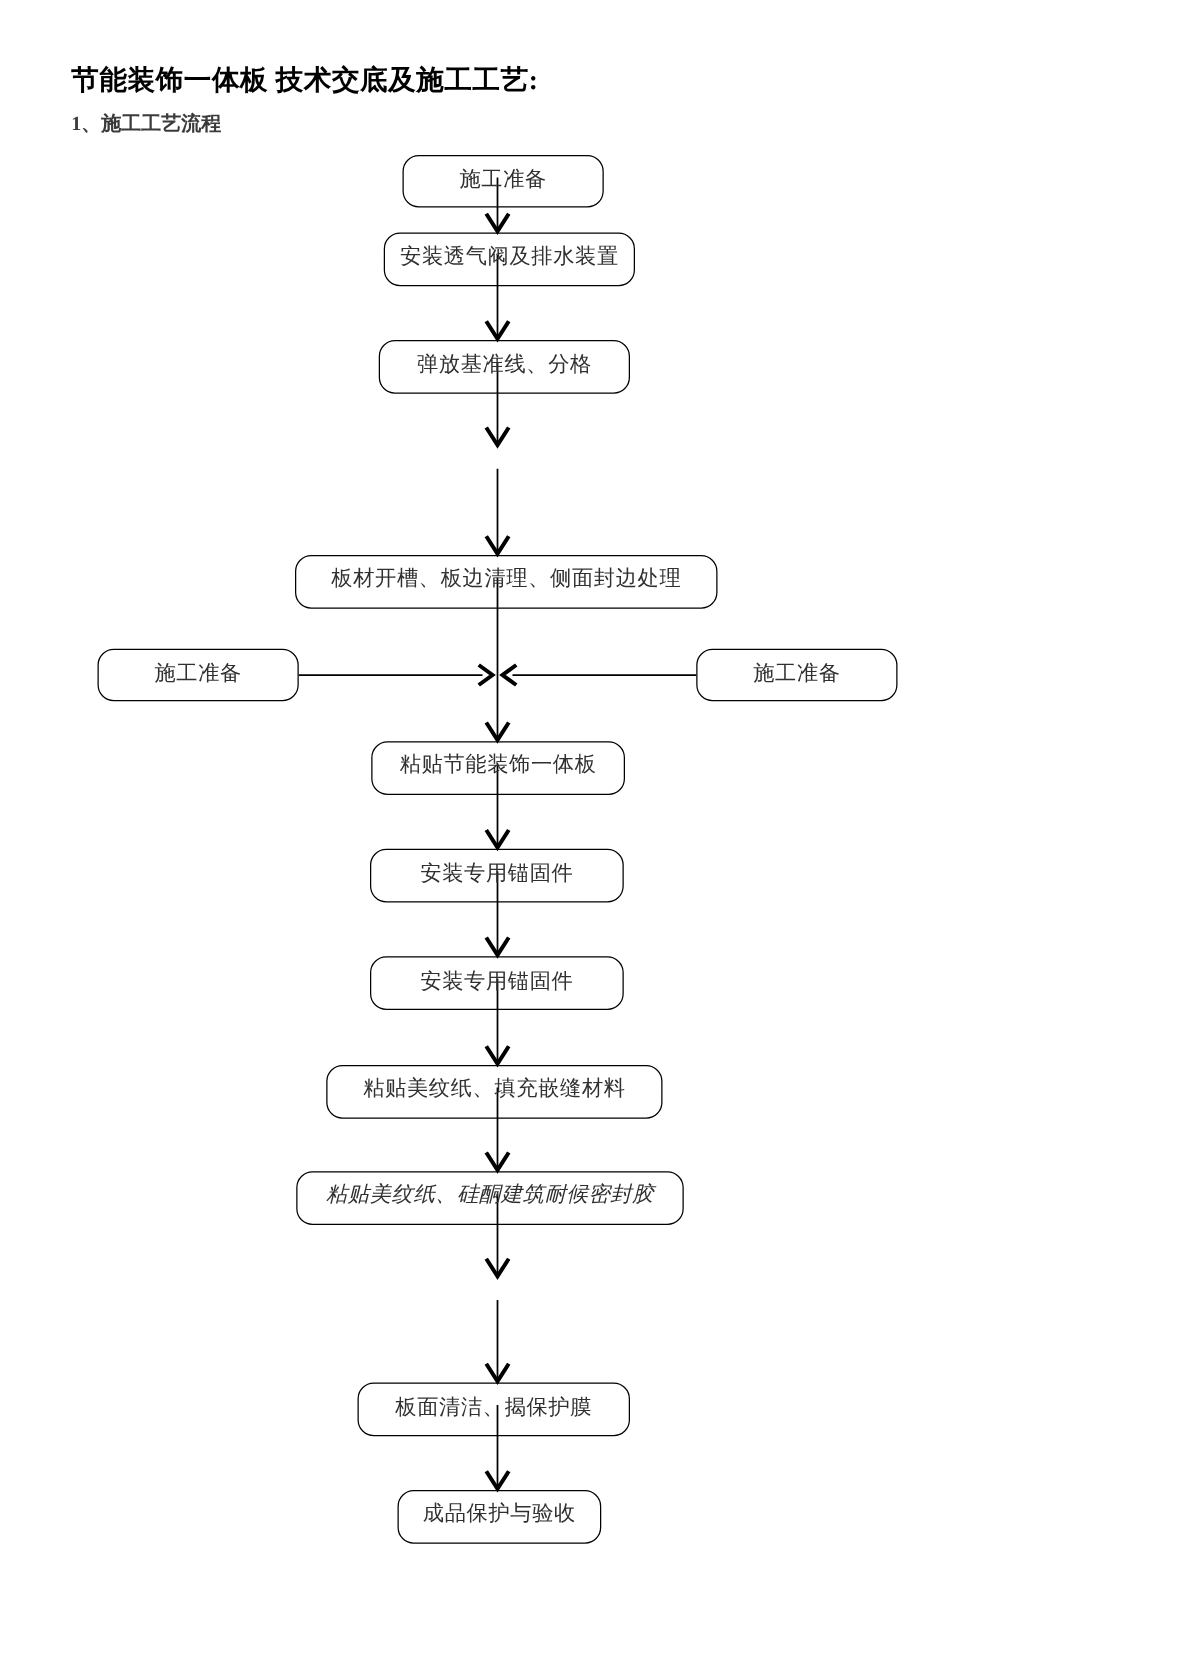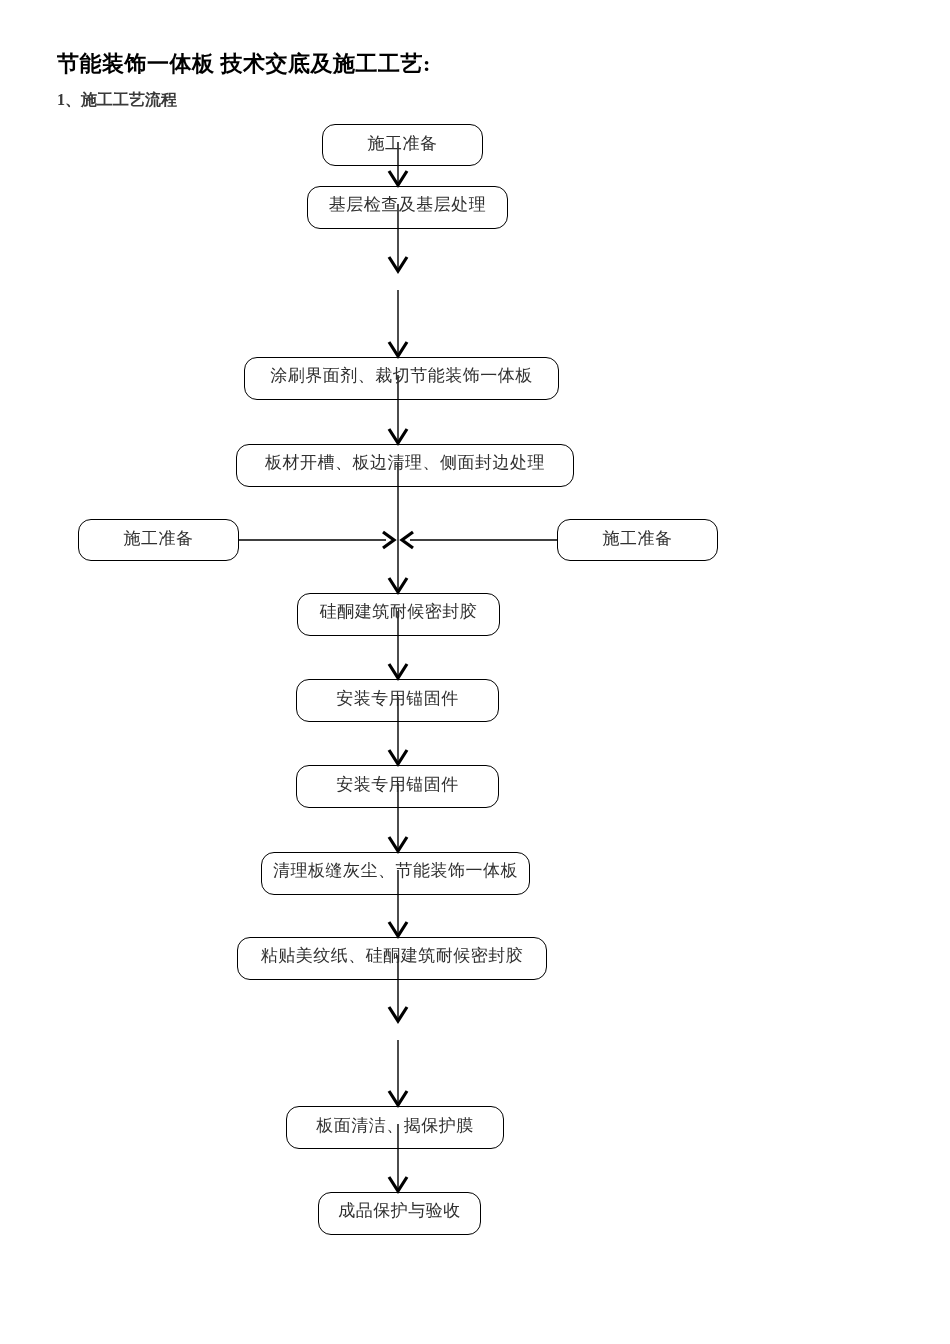--- a/index.html
+++ b/index.html
@@ -123,47 +123,47 @@
         <line x1="239" y1="540" x2="386" y2="540" stroke="#000000" stroke-width="1.4"></line>
         <polyline points="383,532 394,540 383,548" fill="none" stroke="#000000" stroke-width="3.2"></polyline>
         <line x1="557" y1="540" x2="410" y2="540" stroke="#000000" stroke-width="1.4"></line>
         <polyline points="413,532 402,540 413,548" fill="none" stroke="#000000" stroke-width="3.2"></polyline>
       </svg>
 
   <div class="node" style="left: 322px; top: 124px; width: 161px; height: 42px;">
         <span class="label">施工准备</span>
       </div>
       <div class="node two-line" style="left: 307px; top: 186px; width: 201px; height: 43px;">
-        <span class="label">基层检查及基层处理</span>
+        <span class="label">安装透气阀及排水装置</span>
       </div>
-      <div class="node two-line" style="left: 244px; top: 357px; width: 315px; height: 43px;">
-        <span class="label">涂刷界面剂、裁切节能装饰一体板</span>
+      <div class="node" style="left: 303px; top: 272px; width: 201px; height: 43px;">
+        <span class="label">弹放基准线、分格</span>
       </div>
       <div class="node two-line" style="left: 236px; top: 444px; width: 338px; height: 43px;">
         <span class="label">板材开槽、板边清理、侧面封边处理</span>
       </div>
       <div class="node" style="left: 78px; top: 519px; width: 161px; height: 42px;">
         <span class="label">施工准备</span>
       </div>
       <div class="node" style="left: 557px; top: 519px; width: 161px; height: 42px;">
         <span class="label">施工准备</span>
       </div>
       <div class="node two-line" style="left: 297px; top: 593px; width: 203px; height: 43px;">
-        <span class="label">硅酮建筑耐候密封胶</span>
+        <span class="label">粘贴节能装饰一体板</span>
       </div>
       <div class="node" style="left: 296px; top: 679px; width: 203px; height: 43px;">
         <span class="label">安装专用锚固件</span>
       </div>
       <div class="node" style="left: 296px; top: 765px; width: 203px; height: 43px;">
         <span class="label">安装专用锚固件</span>
       </div>
       <div class="node two-line" style="left: 261px; top: 852px; width: 269px; height: 43px;">
-        <span class="label">清理板缝灰尘、节能装饰一体板</span>
+        <span class="label">粘贴美纹纸、填充嵌缝材料</span>
       </div>
-      <div class="node two-line" style="left: 237px; top: 937px; width: 310px; height: 43px;">
+      <div class="node two-line" style="left: 237px; top: 937px; width: 310px; height: 43px; font-style: italic;">
         <span class="label">粘贴美纹纸、硅酮建筑耐候密封胶</span>
       </div>
       <div class="node" style="left: 286px; top: 1106px; width: 218px; height: 43px;">
         <span class="label">板面清洁、揭保护膜</span>
       </div>
       <div class="node two-line" style="left: 318px; top: 1192px; width: 163px; height: 43px;">
         <span class="label">成品保护与验收</span>
       </div>
     </div>
 

